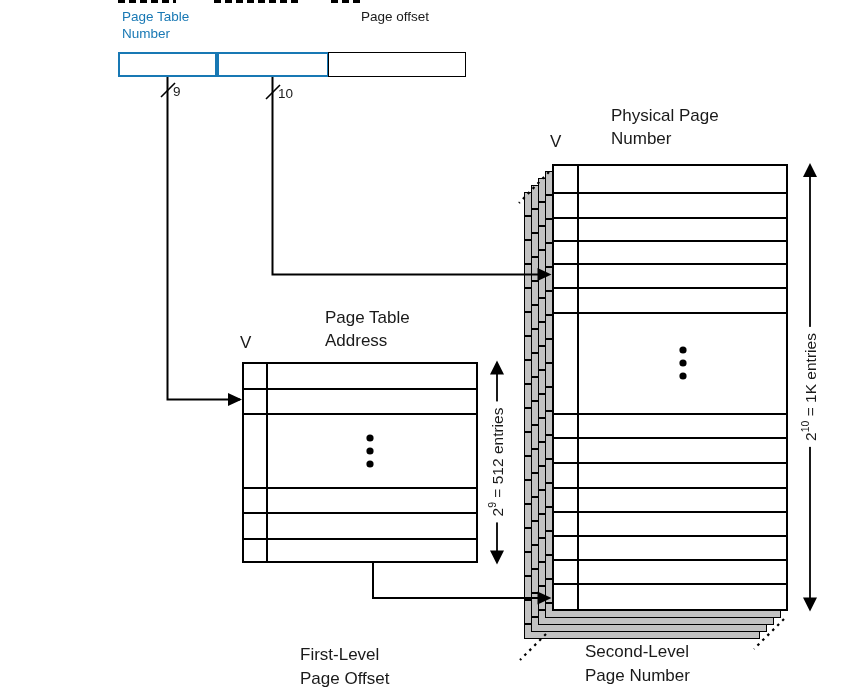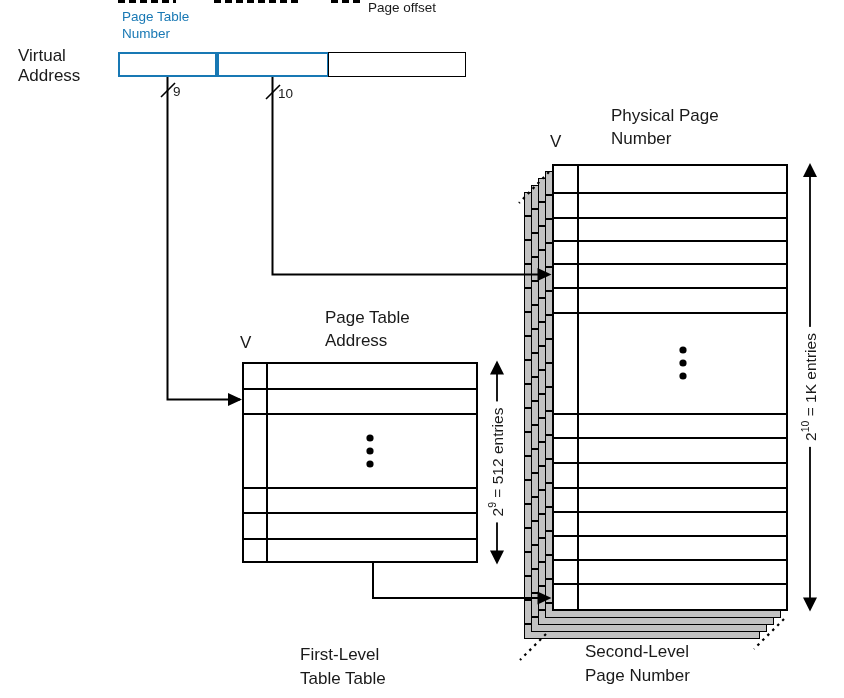--- a/index.html
+++ b/index.html
@@ -33,23 +33,22 @@
     white-space:nowrap;background:#fff;padding:1px 6px;font-size:15.5px;z-index:6;color:#1a1a1a;
   }
   .rot sup{font-size:10.5px;position:relative;top:-1px;}
   svg.overlay{position:absolute;left:0;top:0;z-index:5;pointer-events:none;}
 </style>
 </head>
 <body>
 
 <div class="canvas">
 
-  <div class="t" style="left:18px;top:46px;width:84px;line-height:20px;">Virtual Address</div>
   <div class="t flabel blue" style="left:122px;top:9px;width:90px;">Page Table Number</div>
-  <div class="t flabel" style="left:361px;top:0;width:70px;margin-left:7px;">Page offset</div>
+  <div class="t flabel" style="left:361px;top:9px;width:70px;">Page offset</div>
 
   <div class="box bluebox" style="left:118px;width:99px;"></div>
   <div class="box bluebox" style="left:217px;width:112px;"></div>
   <div class="box blackbox" style="left:328px;width:138px;"></div>
 
   <div class="bits" style="left:173px;top:84px;">9</div>
   <div class="bits" style="left:278px;top:86px;">10</div>
 
   <div class="t" style="left:240px;top:331px;width:28px;">V</div>
   <div class="t" style="left:325px;top:306px;width:130px;">Page Table Address</div>
@@ -57,21 +56,21 @@
     <div class="vl" style="left:22px;"></div>
     <div class="hl" style="top:24px;"></div>
     <div class="hl" style="top:49px;"></div>
     <div class="hl" style="top:123px;"></div>
     <div class="hl" style="top:148px;"></div>
     <div class="hl" style="top:174px;"></div>
   </div>
   <div class="rot" style="left:497px;top:462px;">
     <span>2</span><sup>9</sup><span> = 512 entries</span>
   </div>
-  <div class="t" style="left:300px;top:643px;width:120px;line-height:24px;">First-Level Table Table</div>
+  <div class="t" style="left:300px;top:643px;width:120px;line-height:24px;">First-Level Page Offset</div>
 
   <div class="layer" style="left:524px;top:192px;"></div>
   <div class="layer" style="left:531px;top:185px;"></div>
   <div class="layer" style="left:538px;top:178px;"></div>
   <div class="layer" style="left:545px;top:171px;"></div>
 
   <div class="t" style="left:550px;top:130px;width:28px;">V</div>
   <div class="t" style="left:611px;top:104px;width:140px;">Physical Page Number</div>
   <div class="tbl" style="left:552px;top:164px;width:236px;height:447px;">
     <div class="vl" style="left:23px;"></div>

